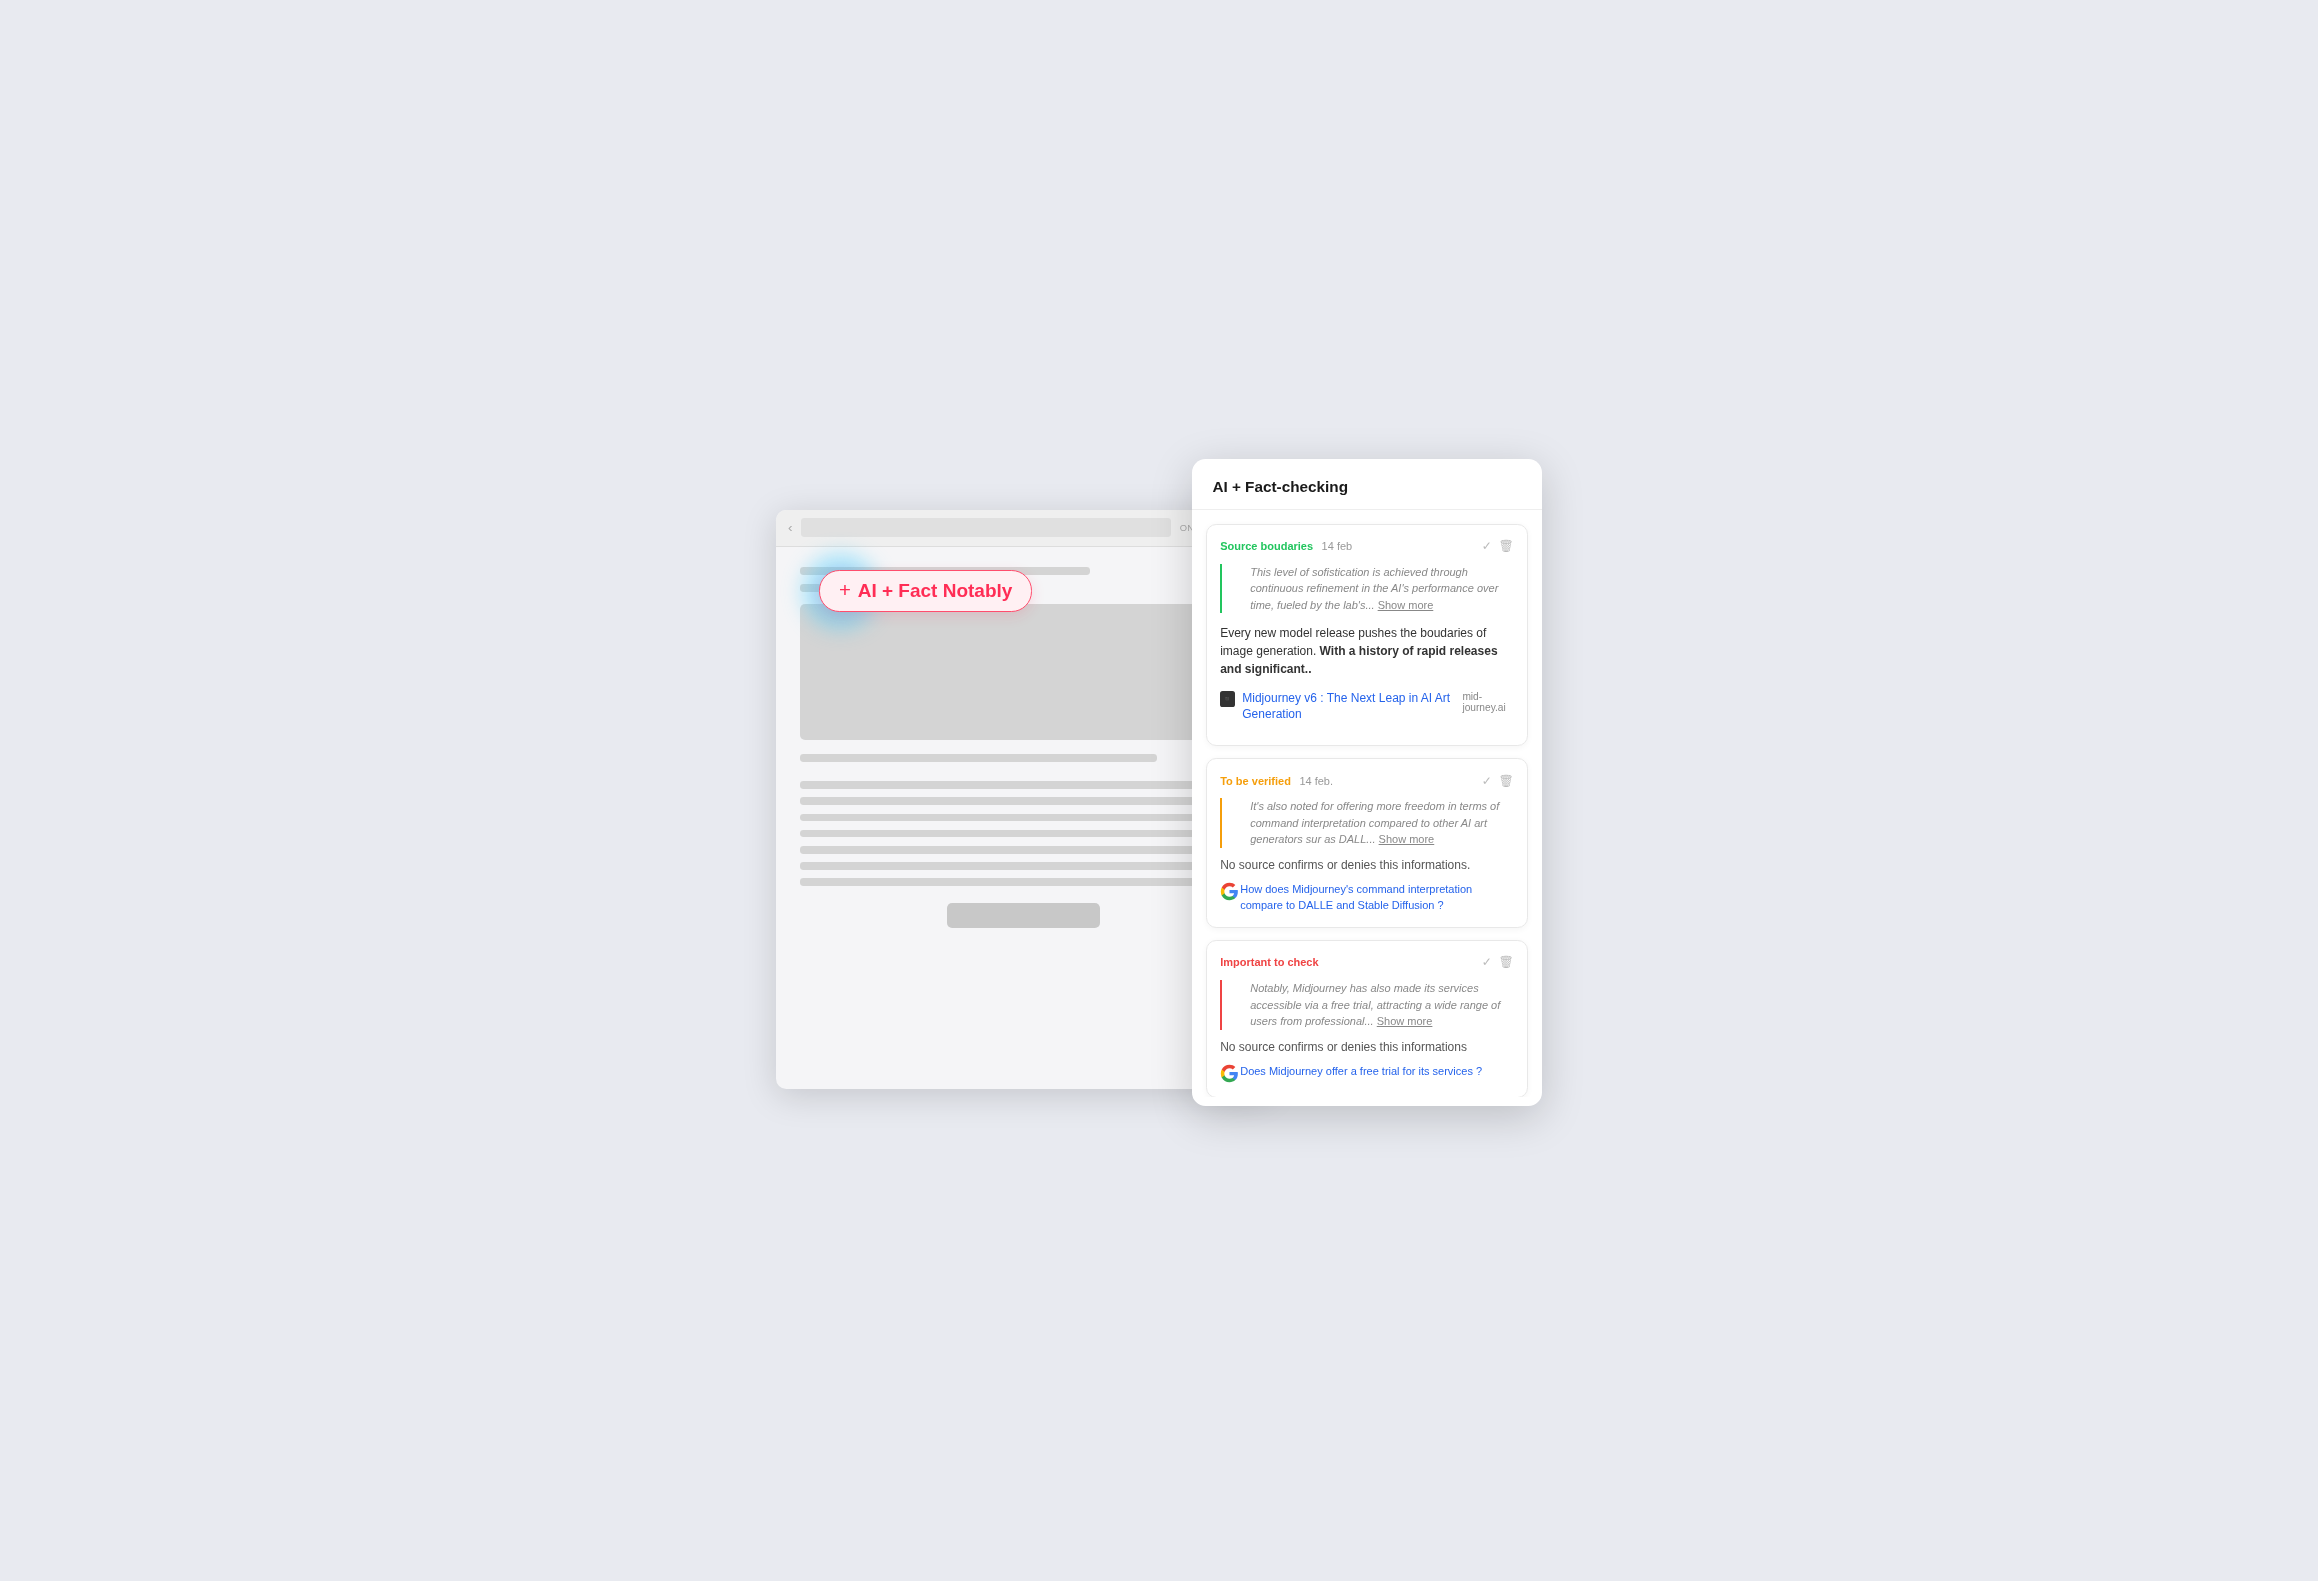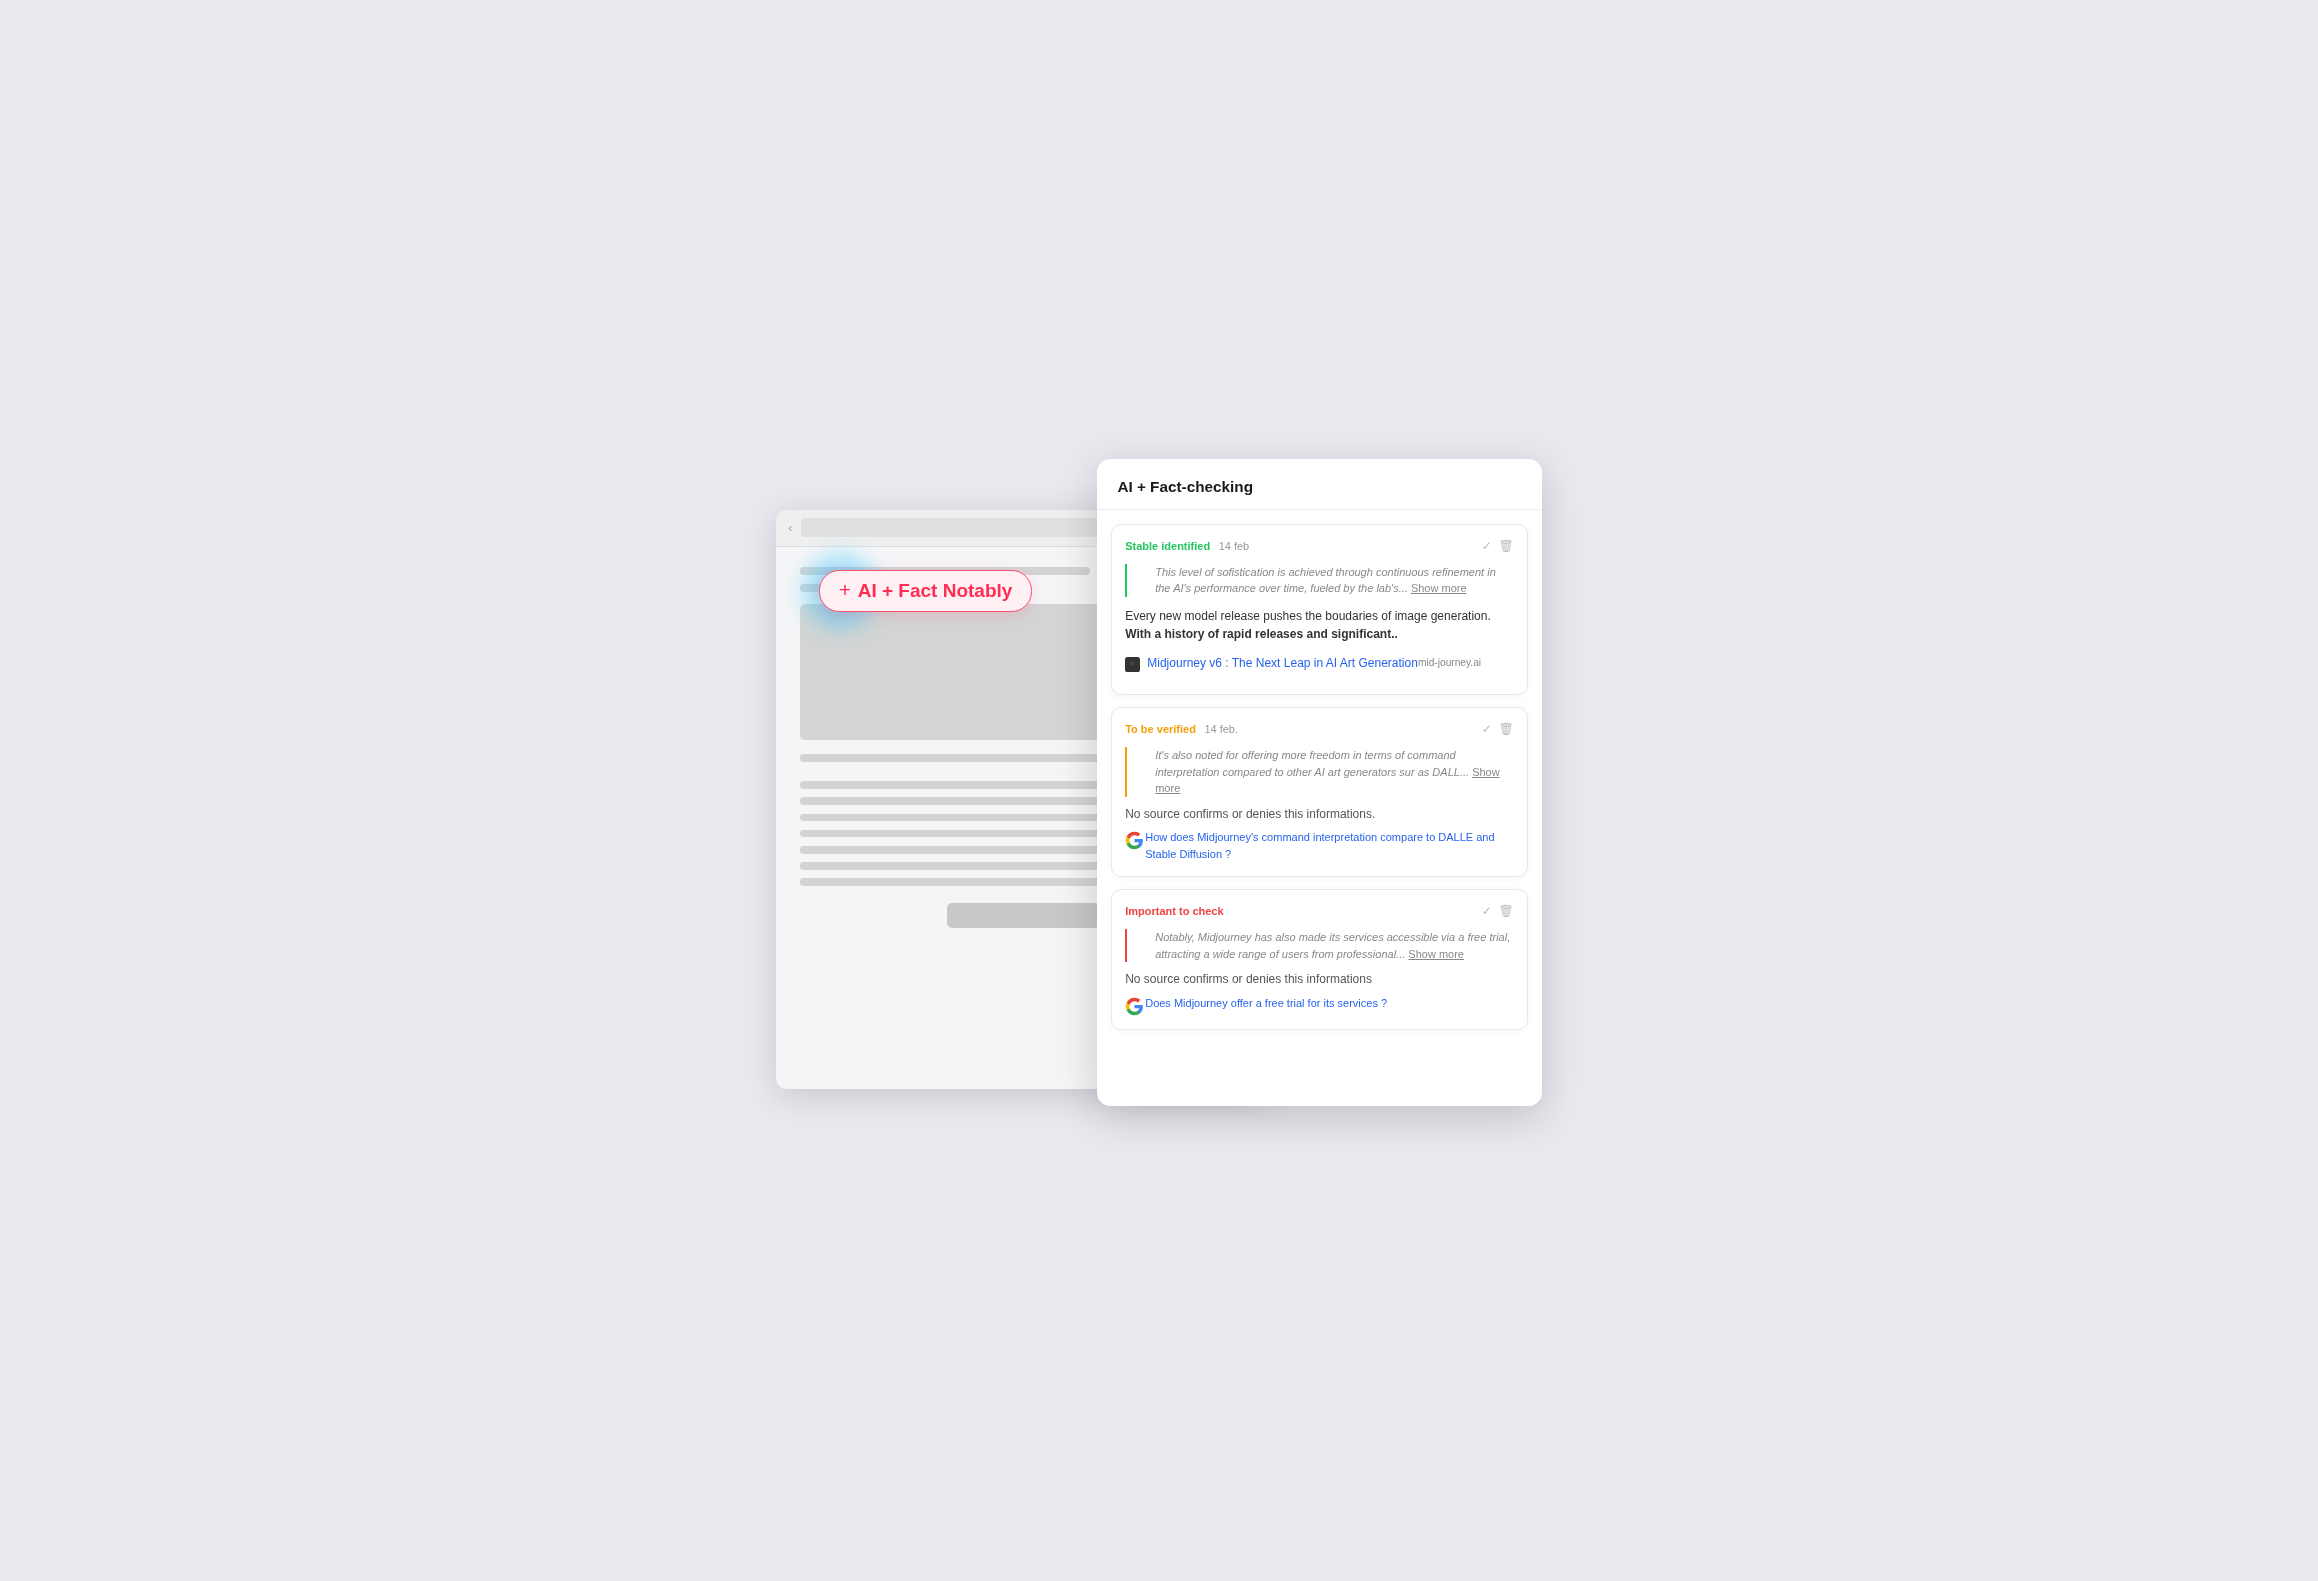--- a/index.html
+++ b/index.html
@@ -117,21 +117,21 @@
       border-radius: 50%;
       filter: blur(10.2px);
       z-index: 5;
     }
 
     
     .fact-panel {
       position: absolute;
       right: 0;
       top: 0;
-      width: 445px;
+      width: 350px;
       height: 647px;
       background: #fff;
       border-radius: 13.6px;
       box-shadow: 0 10.2px 43px rgba(0,0,0,0.18);
       overflow: hidden;
     }
 
     .fact-panel-header {
       padding: 19px 20.4px 13.6px;
       border-bottom: 0.9px solid #eee;
@@ -337,21 +337,21 @@
 
   <div class="fact-panel">
     <div class="fact-panel-header">
       <div class="fact-panel-title">AI + Fact-checking</div>
     </div>
 
     <div class="fact-panel-body">
 
       <div class="fact-card">
         <div class="fact-card-header">
-          <span class="fact-status-badge status-green">Stable identified</span>
+          <span class="fact-status-badge status-green">Source boudaries</span>
           <span class="fact-date">14 feb</span>
           <div class="fact-actions">
             <span class="fact-action-icon">✓</span>
             <span class="fact-action-icon">🗑</span>
           </div>
         </div>
         <div class="fact-quote green">
           <span class="fact-quote-text">
             <span>This level of sofistication is achieved through continuous refinement in the AI's performance over time, fueled by the lab's...</span> <span class="show-more">Show more</span>
           </span>

